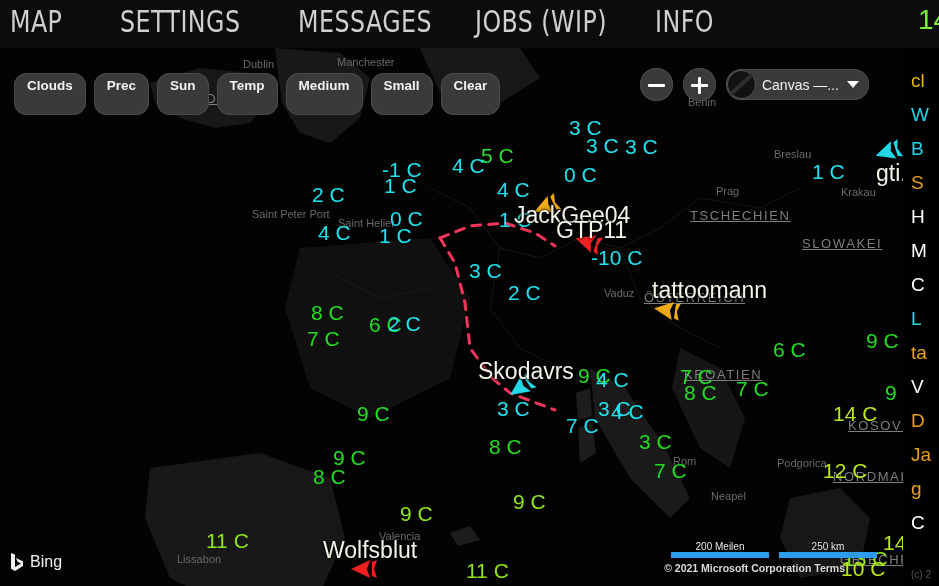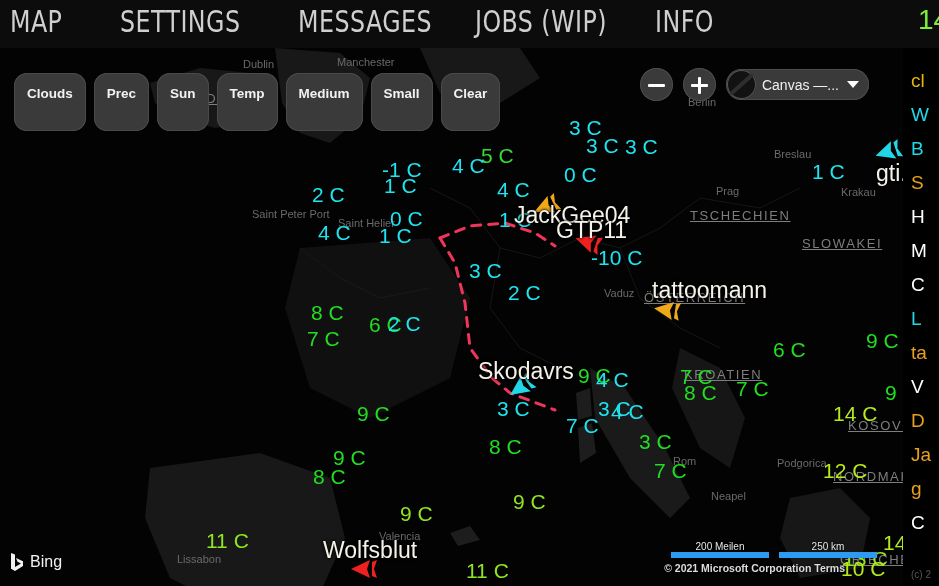--- a/index.html
+++ b/index.html
@@ -63,21 +63,21 @@
     position: absolute; left: 14px; top: 25px;
     display: flex; gap: 8px; align-items: center;
     z-index: 25;
   }
   .pill {
     background: #3a3a3a;
     color: #f2f2f2;
     border-radius: 13px;
     height: 42px;
     line-height: 25px;
-    padding: 8px 13px;
+    padding: 0 13px;
     font-size: 13.5px;
     font-weight: bold;
     white-space: nowrap;
     cursor: pointer;
     box-shadow: 0 0 0 1px #4a4a4a inset;
   }
 
   
   #mapctl {
     position: absolute; right: 34px; top: 20px;

